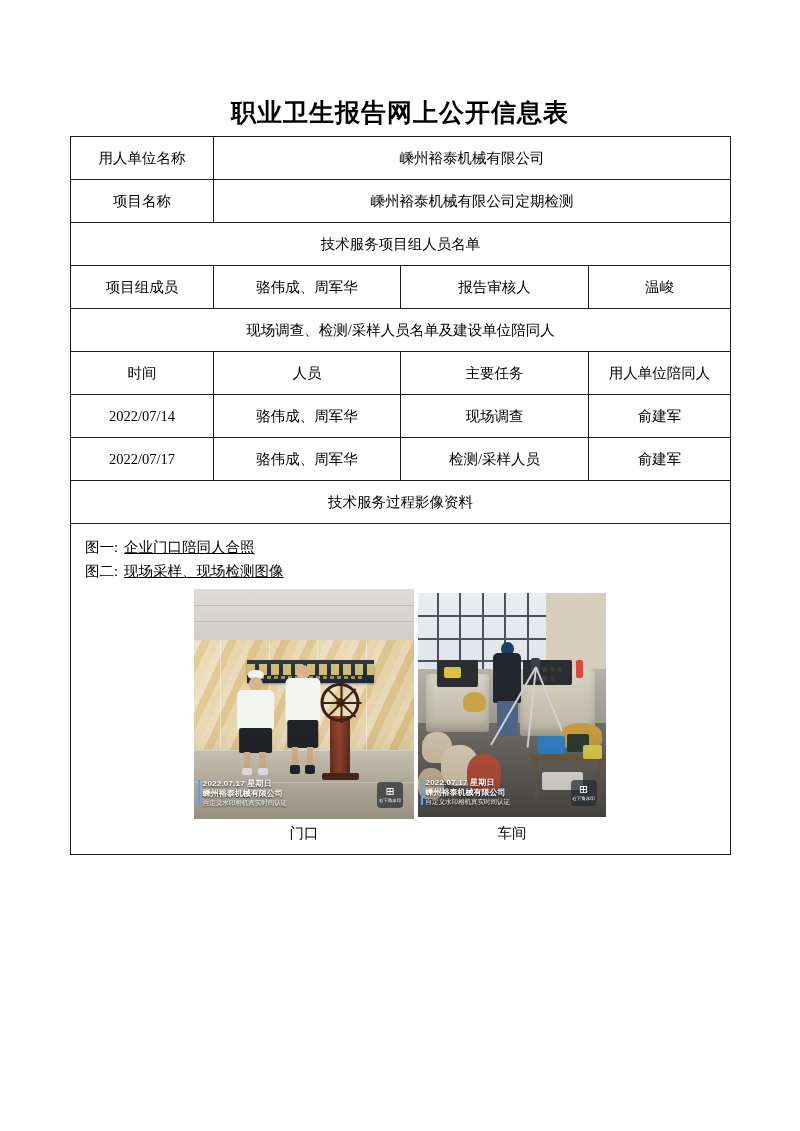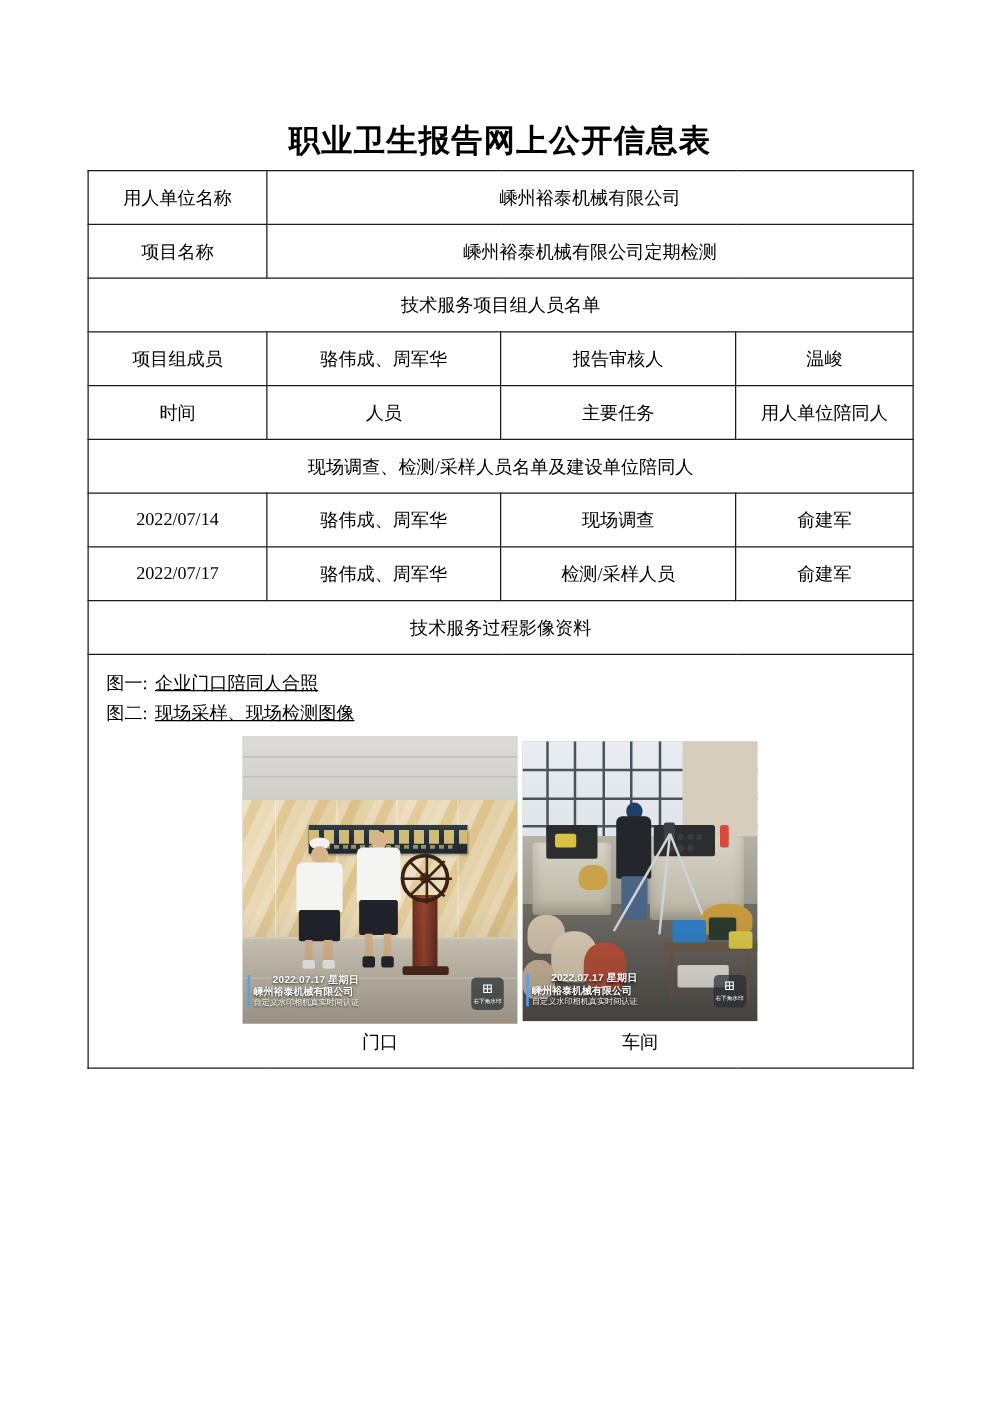--- a/index.html
+++ b/index.html
@@ -185,21 +185,21 @@
   
   .wm {
     position:absolute; left:4%; bottom:5%;
     text-align:left; line-height:1.25;
     font-family:"Liberation Sans","DejaVu Sans",sans-serif;
     color:#ffffff;
     text-shadow:0 1px 2px rgba(0,0,0,0.85);
     z-index:6;
   }
   .wm-bar { position:absolute; left:-5px; top:1px; width:2px; height:26px; background:#4aa3ff; }
-  .wm-l1 { font-size:8px; font-weight:bold; letter-spacing:0.2px;text-align:right; }
+  .wm-l1 { font-size:8px; font-weight:bold; letter-spacing:0.2px; }
   .wm-l2 { font-size:8px; font-weight:bold; }
   .wm-l3 { font-size:6.5px; opacity:0.9; }
   .wm-badge {
     position:absolute; right:5%; bottom:5%;
     width:26px; height:26px; border-radius:4px;
     background:rgba(40,44,50,0.72); z-index:6;
     display:flex; flex-direction:column; align-items:center; justify-content:center;
   }
   .wm-badge-glyph { color:#fff; font-size:11px; line-height:1; }
   .wm-badge-text { color:#fff; font-size:4.5px; margin-top:1px; }
@@ -235,27 +235,27 @@
       <tr>
         <td class="section-head" colspan="4">技术服务项目组人员名单</td>
       </tr>
       <tr>
         <td>项目组成员</td>
         <td>骆伟成、周军华</td>
         <td>报告审核人</td>
         <td>温峻</td>
       </tr>
       <tr>
+        <td class="section-head" colspan="4">现场调查、检测/采样人员名单及建设单位陪同人</td>
+      </tr>
+      <tr>
         <td>时间</td>
         <td>人员</td>
         <td>主要任务</td>
         <td>用人单位陪同人</td>
-      </tr>
-      <tr>
-        <td class="section-head" colspan="4">现场调查、检测/采样人员名单及建设单位陪同人</td>
       </tr>
       <tr>
         <td class="num">2022/07/14</td>
         <td>骆伟成、周军华</td>
         <td>现场调查</td>
         <td>俞建军</td>
       </tr>
       <tr>
         <td class="num">2022/07/17</td>
         <td>骆伟成、周军华</td>

